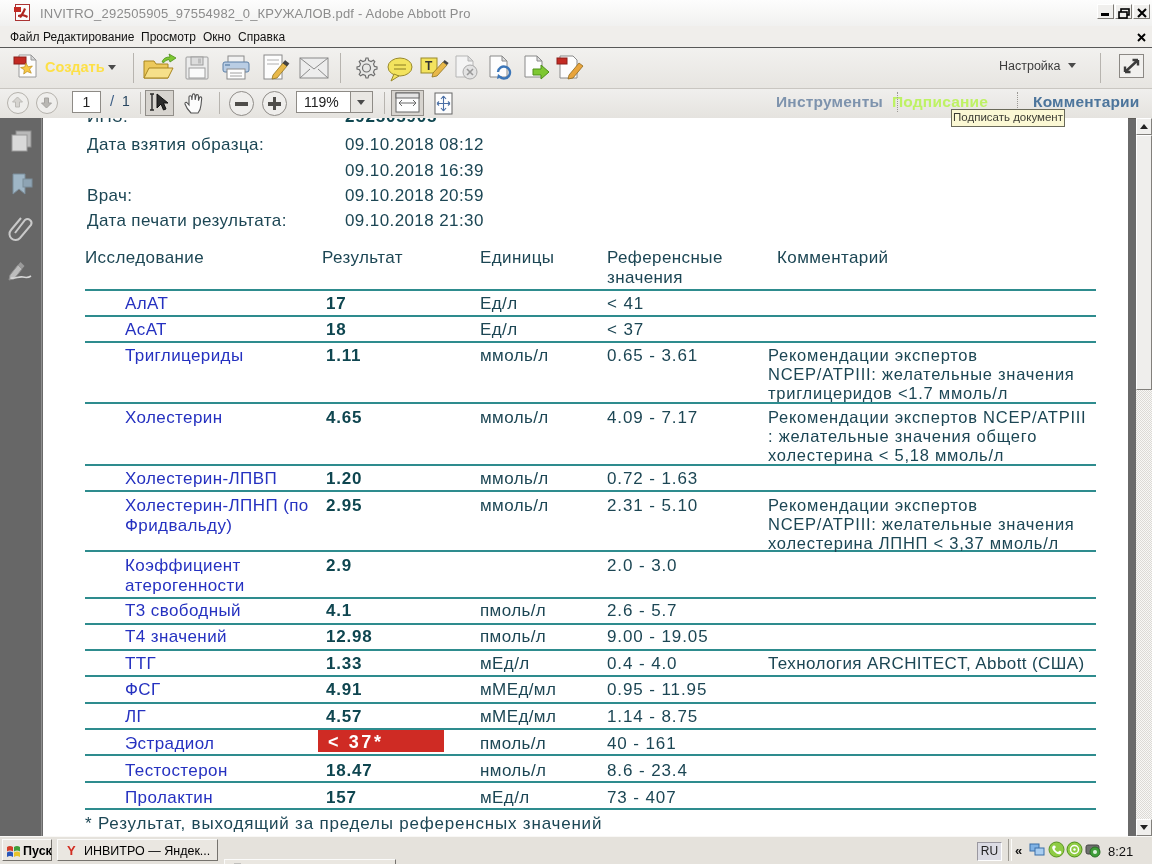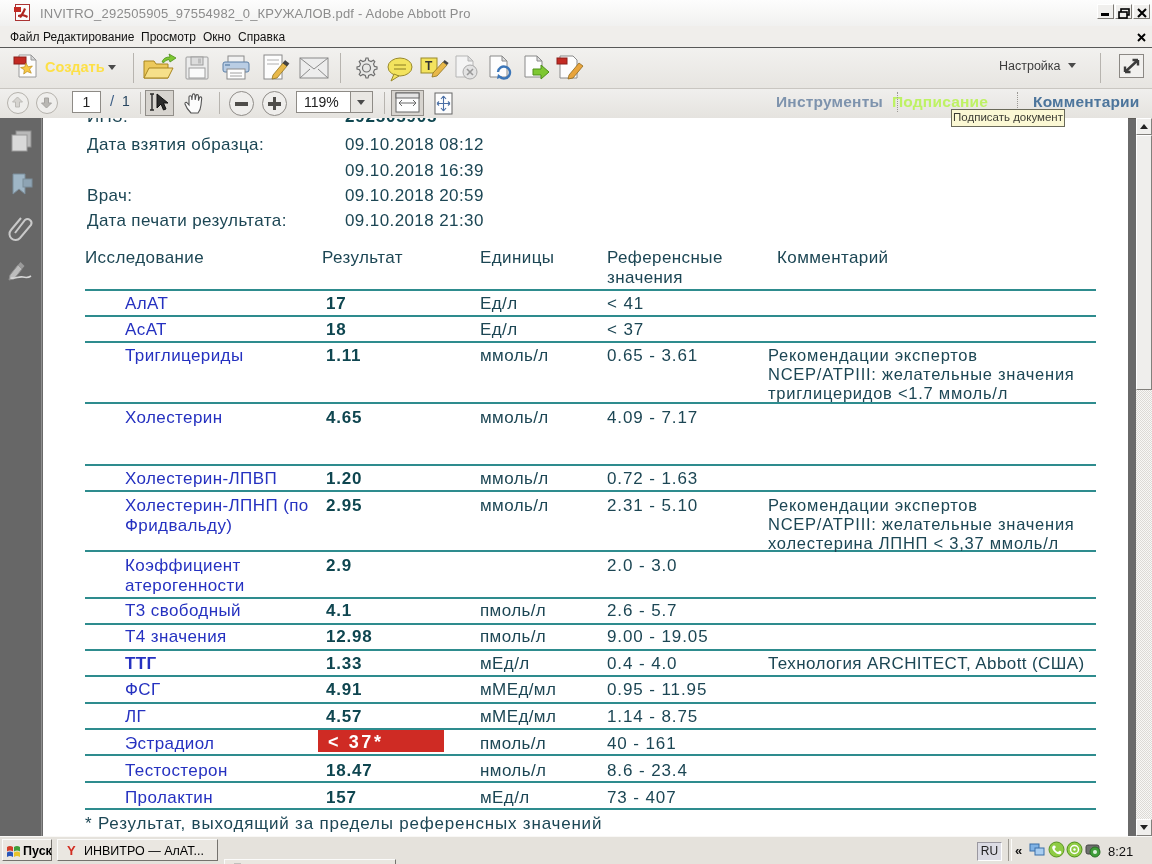--- a/index.html
+++ b/index.html
@@ -298,41 +298,42 @@
   <div class="t r" style="left:564px;top:202px;">&lt; 37</div>
   <div class="t n" style="left:42px;top:228px;">Триглицериды</div>
   <div class="t b" style="left:283px;top:228px;">1.11</div>
   <div class="t " style="left:437px;top:228px;">ммоль/л</div>
   <div class="t r" style="left:564px;top:228px;">0.65 - 3.61</div>
   <div class="t c" style="left:725px;top:228px;">Рекомендации экспертов<br>NCEP/ATPIII: желательные значения<br>триглицеридов &lt;1.7 ммоль/л</div>
   <div class="t n" style="left:42px;top:290px;">Холестерин</div>
   <div class="t b" style="left:283px;top:290px;">4.65</div>
   <div class="t " style="left:437px;top:290px;">ммоль/л</div>
   <div class="t r" style="left:564px;top:290px;">4.09 - 7.17</div>
+  <div class="t c" style="left:725px;top:290px;">Рекомендации экспертов NCEP/ATPIII<br>: желательные значения общего<br>холестерина &lt; 5,18 ммоль/л</div>
   <div class="t n" style="left:42px;top:351px;">Холестерин-ЛПВП</div>
   <div class="t b" style="left:283px;top:351px;">1.20</div>
   <div class="t " style="left:437px;top:351px;">ммоль/л</div>
   <div class="t r" style="left:564px;top:351px;">0.72 - 1.63</div>
   <div class="t n" style="left:42px;top:378px;line-height:20px;">Холестерин-ЛПНП (по<br>Фридвальду)</div>
   <div class="t b" style="left:283px;top:378px;">2.95</div>
   <div class="t " style="left:437px;top:378px;">ммоль/л</div>
   <div class="t r" style="left:564px;top:378px;">2.31 - 5.10</div>
   <div class="t c" style="left:725px;top:378px;">Рекомендации экспертов<br>NCEP/ATPIII: желательные значения<br>холестерина ЛПНП &lt; 3,37 ммоль/л</div>
   <div class="t n" style="left:42px;top:438px;line-height:20px;">Коэффициент<br>атерогенности</div>
   <div class="t b" style="left:283px;top:438px;">2.9</div>
   <div class="t r" style="left:564px;top:438px;">2.0 - 3.0</div>
   <div class="t n" style="left:42px;top:483px;">Т3 свободный</div>
   <div class="t b" style="left:283px;top:483px;">4.1</div>
   <div class="t " style="left:437px;top:483px;">пмоль/л</div>
   <div class="t r" style="left:564px;top:483px;">2.6 - 5.7</div>
-  <div class="t n" style="left:42px;top:509px;">Т4 значения</div>
+  <div class="t n" style="left:42px;top:509px;">Т4 значений</div>
   <div class="t b" style="left:283px;top:509px;">12.98</div>
   <div class="t " style="left:437px;top:509px;">пмоль/л</div>
   <div class="t r" style="left:564px;top:509px;">9.00 - 19.05</div>
-  <div class="t n" style="left:42px;top:536px;font-weight:bold;">ТТГ</div>
+  <div class="t n" style="left:42px;top:536px;">ТТГ</div>
   <div class="t b" style="left:283px;top:536px;">1.33</div>
   <div class="t " style="left:437px;top:536px;">мЕд/л</div>
   <div class="t r" style="left:564px;top:536px;">0.4 - 4.0</div>
   <div class="t " style="left:725px;top:536px;">Технология ARCHITECT, Abbott (США)</div>
   <div class="t n" style="left:42px;top:562px;">ФСГ</div>
   <div class="t b" style="left:283px;top:562px;">4.91</div>
   <div class="t " style="left:437px;top:562px;">мМЕд/мл</div>
   <div class="t r" style="left:564px;top:562px;">0.95 - 11.95</div>
   <div class="t n" style="left:42px;top:589px;">ЛГ</div>
   <div class="t b" style="left:283px;top:589px;">4.57</div>
@@ -371,21 +372,21 @@
     <svg style="position:absolute;left:3px;top:3px;" width="16" height="15" viewBox="0 0 16 15">
       <path d="M1 4c2-1.5 4-1.5 6 0v4.5c-2-1.5-4-1.5-6 0z" fill="#d43f2b"></path>
       <path d="M8 4c2-1.5 4-1.5 6 0v4.5c-2-1.5-4-1.5-6 0z" fill="#3f9e3a"></path>
       <path d="M1 9.5c2-1.5 4-1.5 6 0V14c-2-1.5-4-1.5-6 0z" fill="#2a56b8"></path>
       <path d="M8 9.5c2-1.5 4-1.5 6 0V14c-2-1.5-4-1.5-6 0z" fill="#e8c32a"></path>
     </svg>
     <span style="position:absolute;left:20px;top:4px;font-size:12.5px;">Пуск</span>
   </div>
   <div class="abs tbtn" style="left:57px;width:161px;">
     <span style="position:absolute;left:9px;top:3px;font-size:13px;font-weight:bold;color:#d22d21;">Y</span>
-    <span style="position:absolute;left:26px;top:4px;">ИНВИТРО — АлАТ...</span>
+    <span style="position:absolute;left:26px;top:4px;">ИНВИТРО — Яндек...</span>
   </div>
   <div class="abs tbtn" style="left:224px;width:172px;margin-top:20px;">
     <svg style="position:absolute;left:6px;top:3px;" width="15" height="15" viewBox="0 0 15 15">
       <path d="M3 1h7l3 3v10H3z" fill="#fdfdfd" stroke="#999"></path>
       <rect x="1" y="3" width="8" height="6" fill="#c32a23"></rect>
       <path d="M5 9c1.5 2.5 4 4 6 4.5l1.5-1.5c-2.5-1.5-5-2.5-7.5-3z" fill="#c32a23"></path>
     </svg>
     <span style="position:absolute;left:26px;top:4px;">INVITRO_29250590...</span>
   </div>
 

